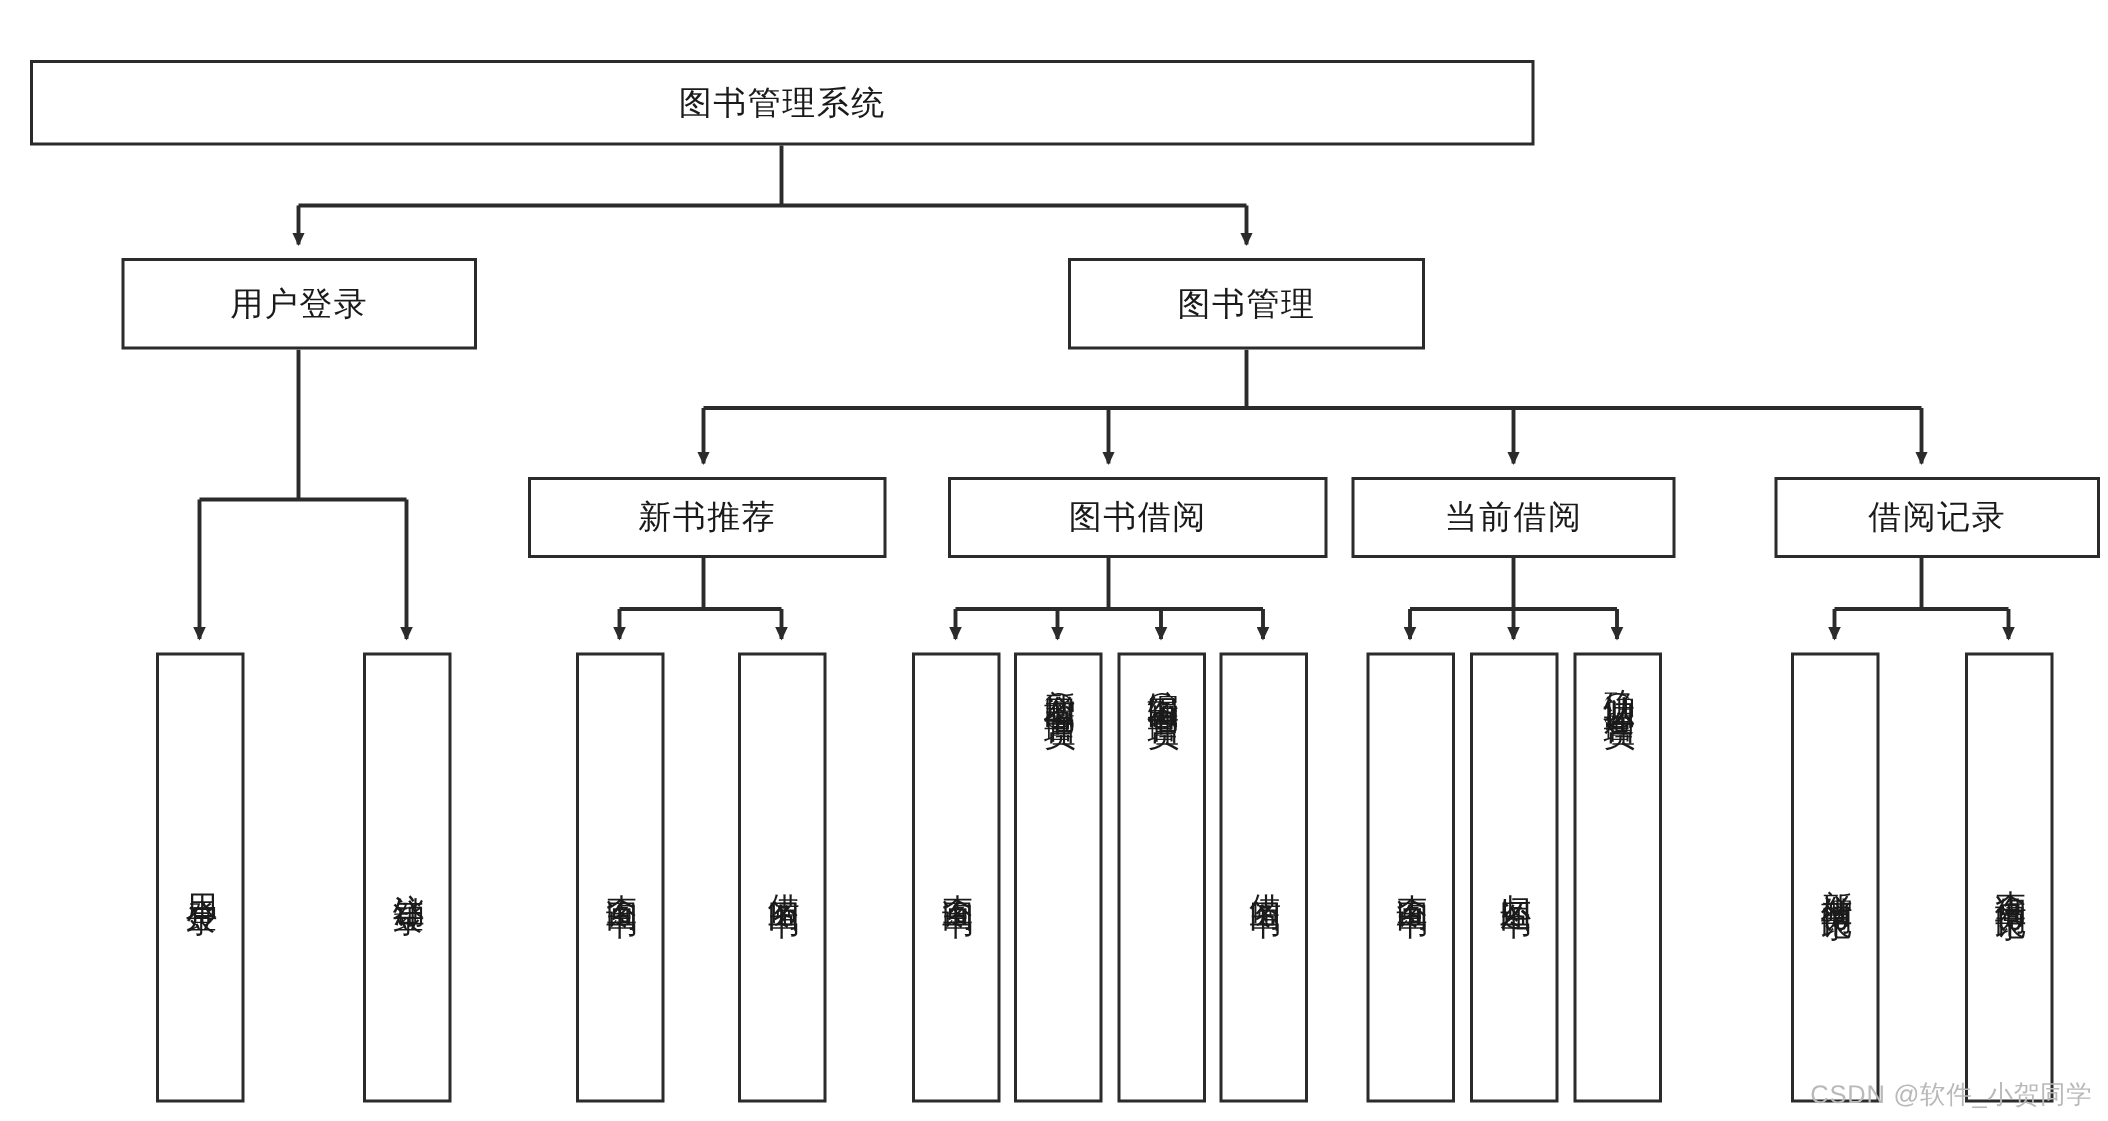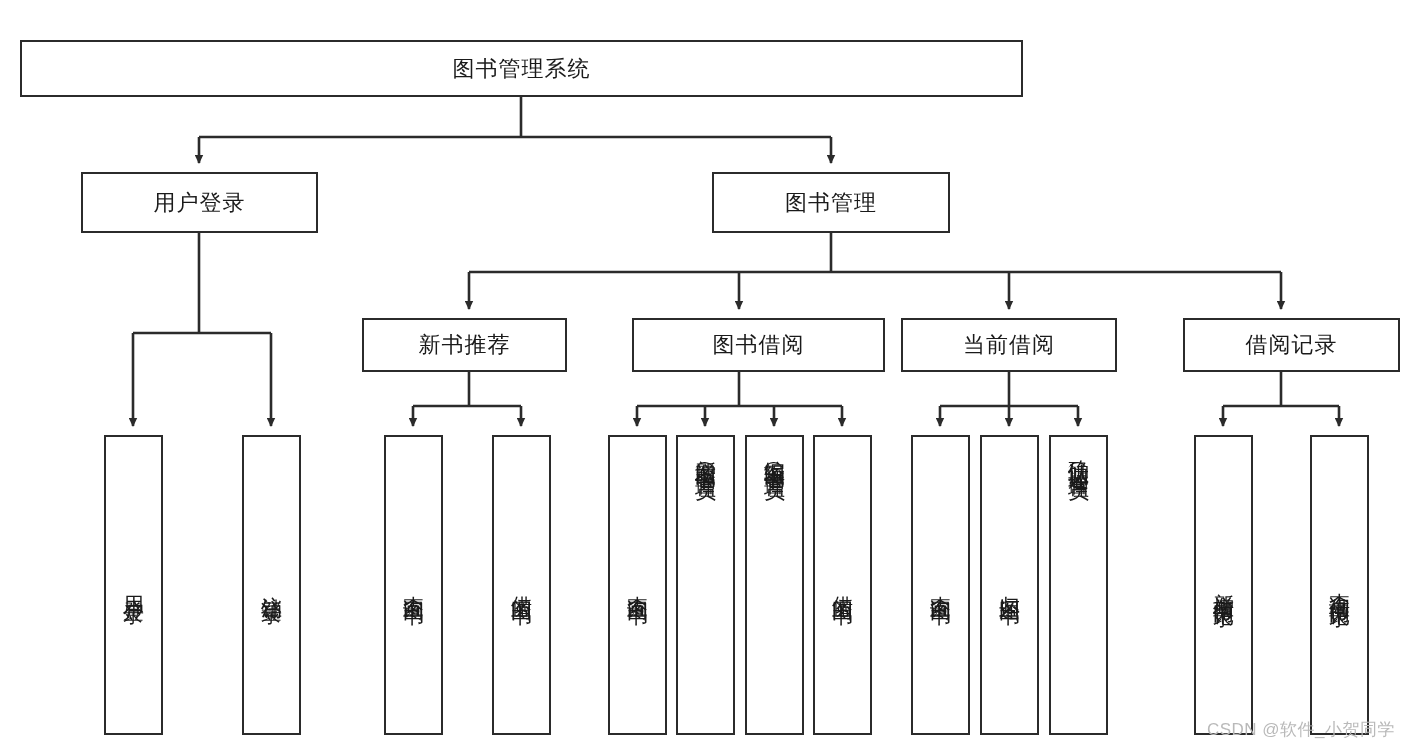--- a/index.html
+++ b/index.html
@@ -129,21 +129,21 @@
     <span class="node-label">图书管理系统</span>
   </div>
 
   <div class="node" style="left:81px; top:172px; width:237px; height:61px;">
     <span class="node-label">用户登录</span>
   </div>
   <div class="node" style="left:712px; top:172px; width:238px; height:61px;">
     <span class="node-label">图书管理</span>
   </div>
 
-  <div class="node" style="left:362px; top:318px; width:205px; height:54px;">
+  <div class="node" style="left:352px; top:318px; width:239px; height:54px;">
     <span class="node-label">新书推荐</span>
   </div>
   <div class="node" style="left:632px; top:318px; width:253px; height:54px;">
     <span class="node-label">图书借阅</span>
   </div>
   <div class="node" style="left:901px; top:318px; width:216px; height:54px;">
     <span class="node-label">当前借阅</span>
   </div>
   <div class="node" style="left:1172px; top:318px; width:217px; height:54px;margin-left:11px;">
     <span class="node-label">借阅记录</span>

